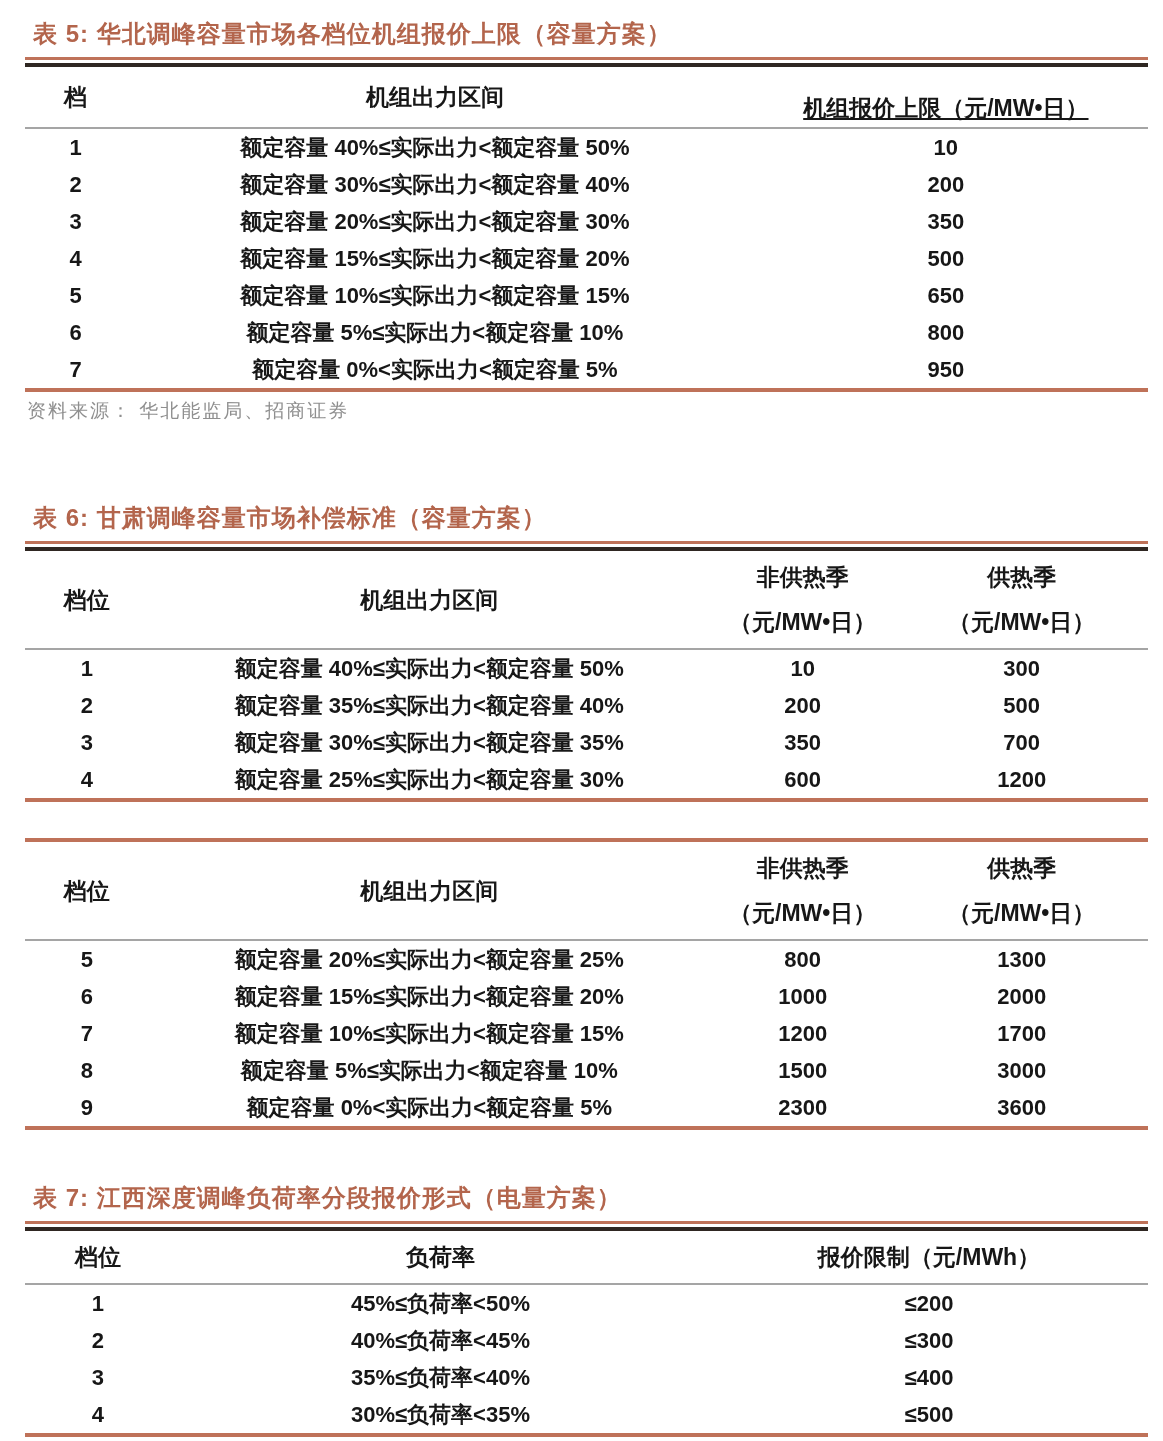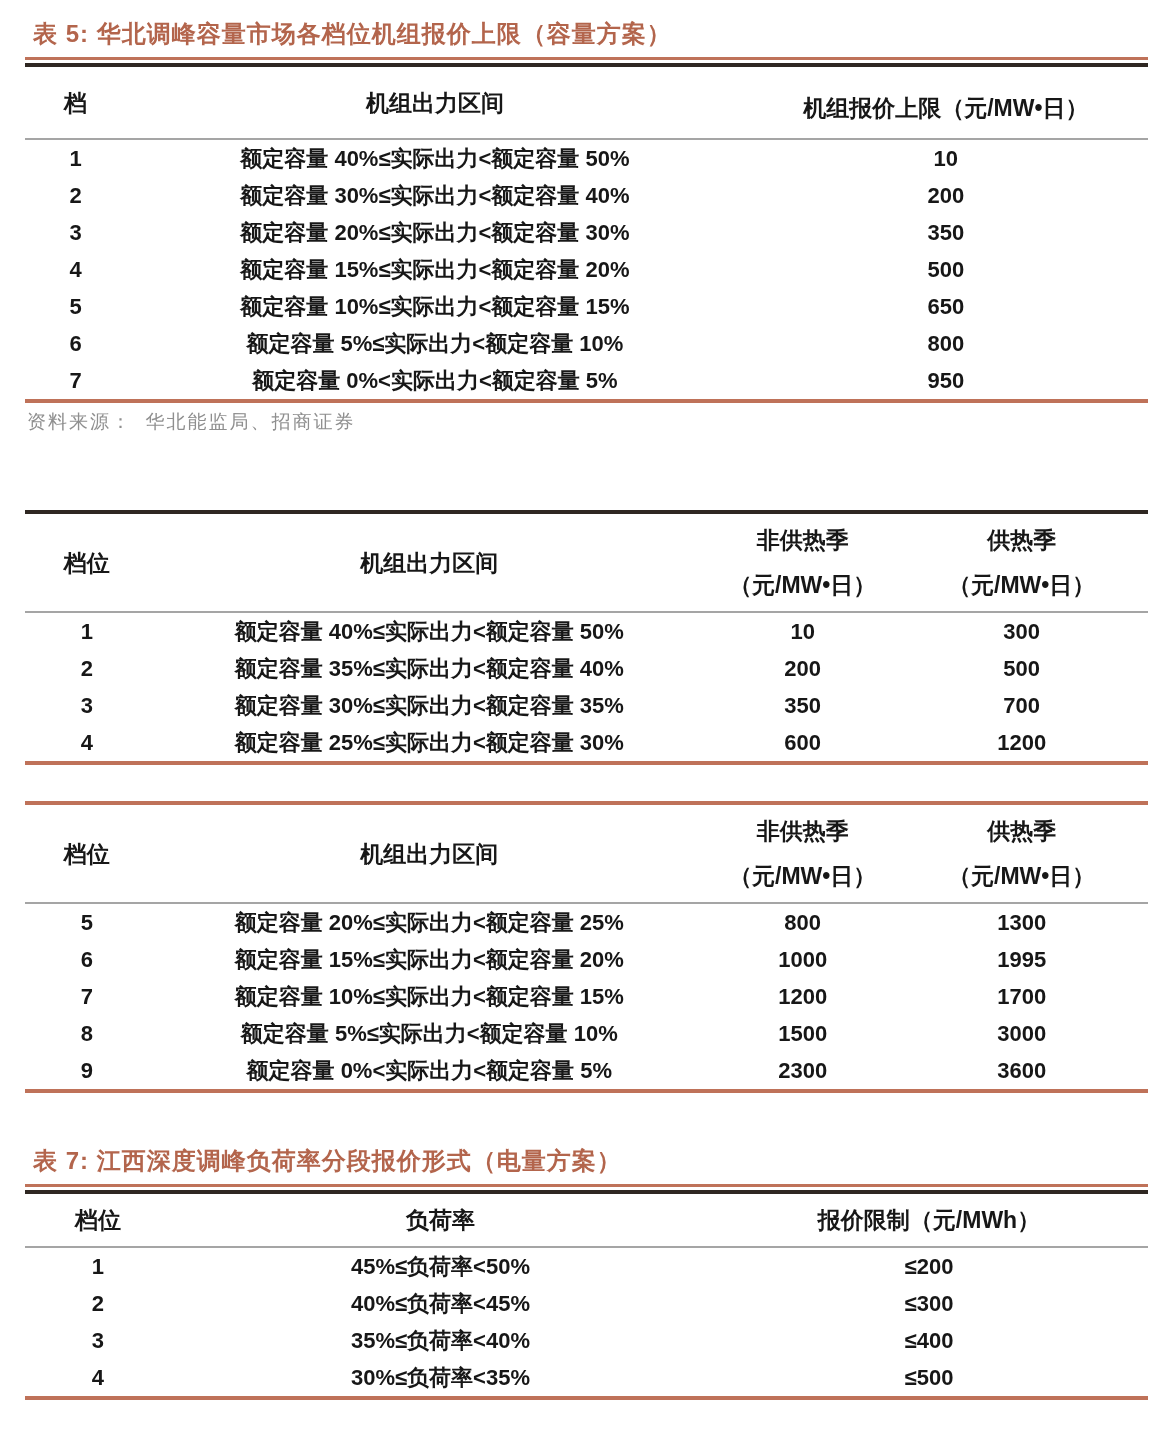--- a/index.html
+++ b/index.html
@@ -39,35 +39,34 @@
   .terr-top .tbl-table{border-top:4px solid var(--terr);}
   thead th{
     font-size:23px;
     font-weight:700;
     text-align:center;
     vertical-align:middle;
     padding:11px 4px 10px 4px;
     border-bottom:2px solid var(--gray-rule);
   }
   thead th .unit{margin-top:14px;}
-  thead th.offset-down{vertical-align:bottom;padding-top:26px;padding-bottom:14px;}
+  thead th.offset-down{vertical-align:bottom;padding-top:26px;padding-bottom:3px;text-decoration:underline;}
   tbody td{
     font-size:22px;
     font-weight:600;
     text-align:center;
     padding:5px 4px;
     line-height:27px;
   }
   .source{
     color:var(--src);
     font-size:19px;
     font-weight:500;
     margin:6px 0 0 2px;
     letter-spacing:2px;
-    font-family:Liberation Mono, monospace;
   }
   .section{margin-bottom:0;margin-left:10px;}
   .gap-lg{height:72px;}
   .gap-md{height:46px;}
   .gap-sub{height:33px;}
 </style>
 </head>
 <body>
 
 <div class="section">
@@ -130,20 +129,21 @@
           </tr>
         </tbody>
       </table>
     </div>
   <p class="source">资料来源： 华北能监局、招商证券</p>
 </div>
 
 <div class="gap-lg"></div>
 
 <div class="section">
+  <h2 class="tbl-title">表 6:  甘肃调峰容量市场补偿标准（容量方案）</h2>
   <div class="tbl dark-top">
       <table class="tbl-table">
         <colgroup>
           <col style="width: 11%;">
           <col style="width: 50%;">
           <col style="width: 16.5%;">
           <col style="width: 22.5%;">
         </colgroup>
         <thead>
           <tr>
@@ -222,21 +222,21 @@
           <tr>
             <td>5</td>
             <td>额定容量 20%≤实际出力&lt;额定容量 25%</td>
             <td>800</td>
             <td>1300</td>
           </tr>
           <tr>
             <td>6</td>
             <td>额定容量 15%≤实际出力&lt;额定容量 20%</td>
             <td>1000</td>
-            <td>1995</td>
+            <td>2000</td>
           </tr>
           <tr>
             <td>7</td>
             <td>额定容量 10%≤实际出力&lt;额定容量 15%</td>
             <td>1200</td>
             <td>1700</td>
           </tr>
           <tr>
             <td>8</td>
             <td>额定容量 5%≤实际出力&lt;额定容量 10%</td>

